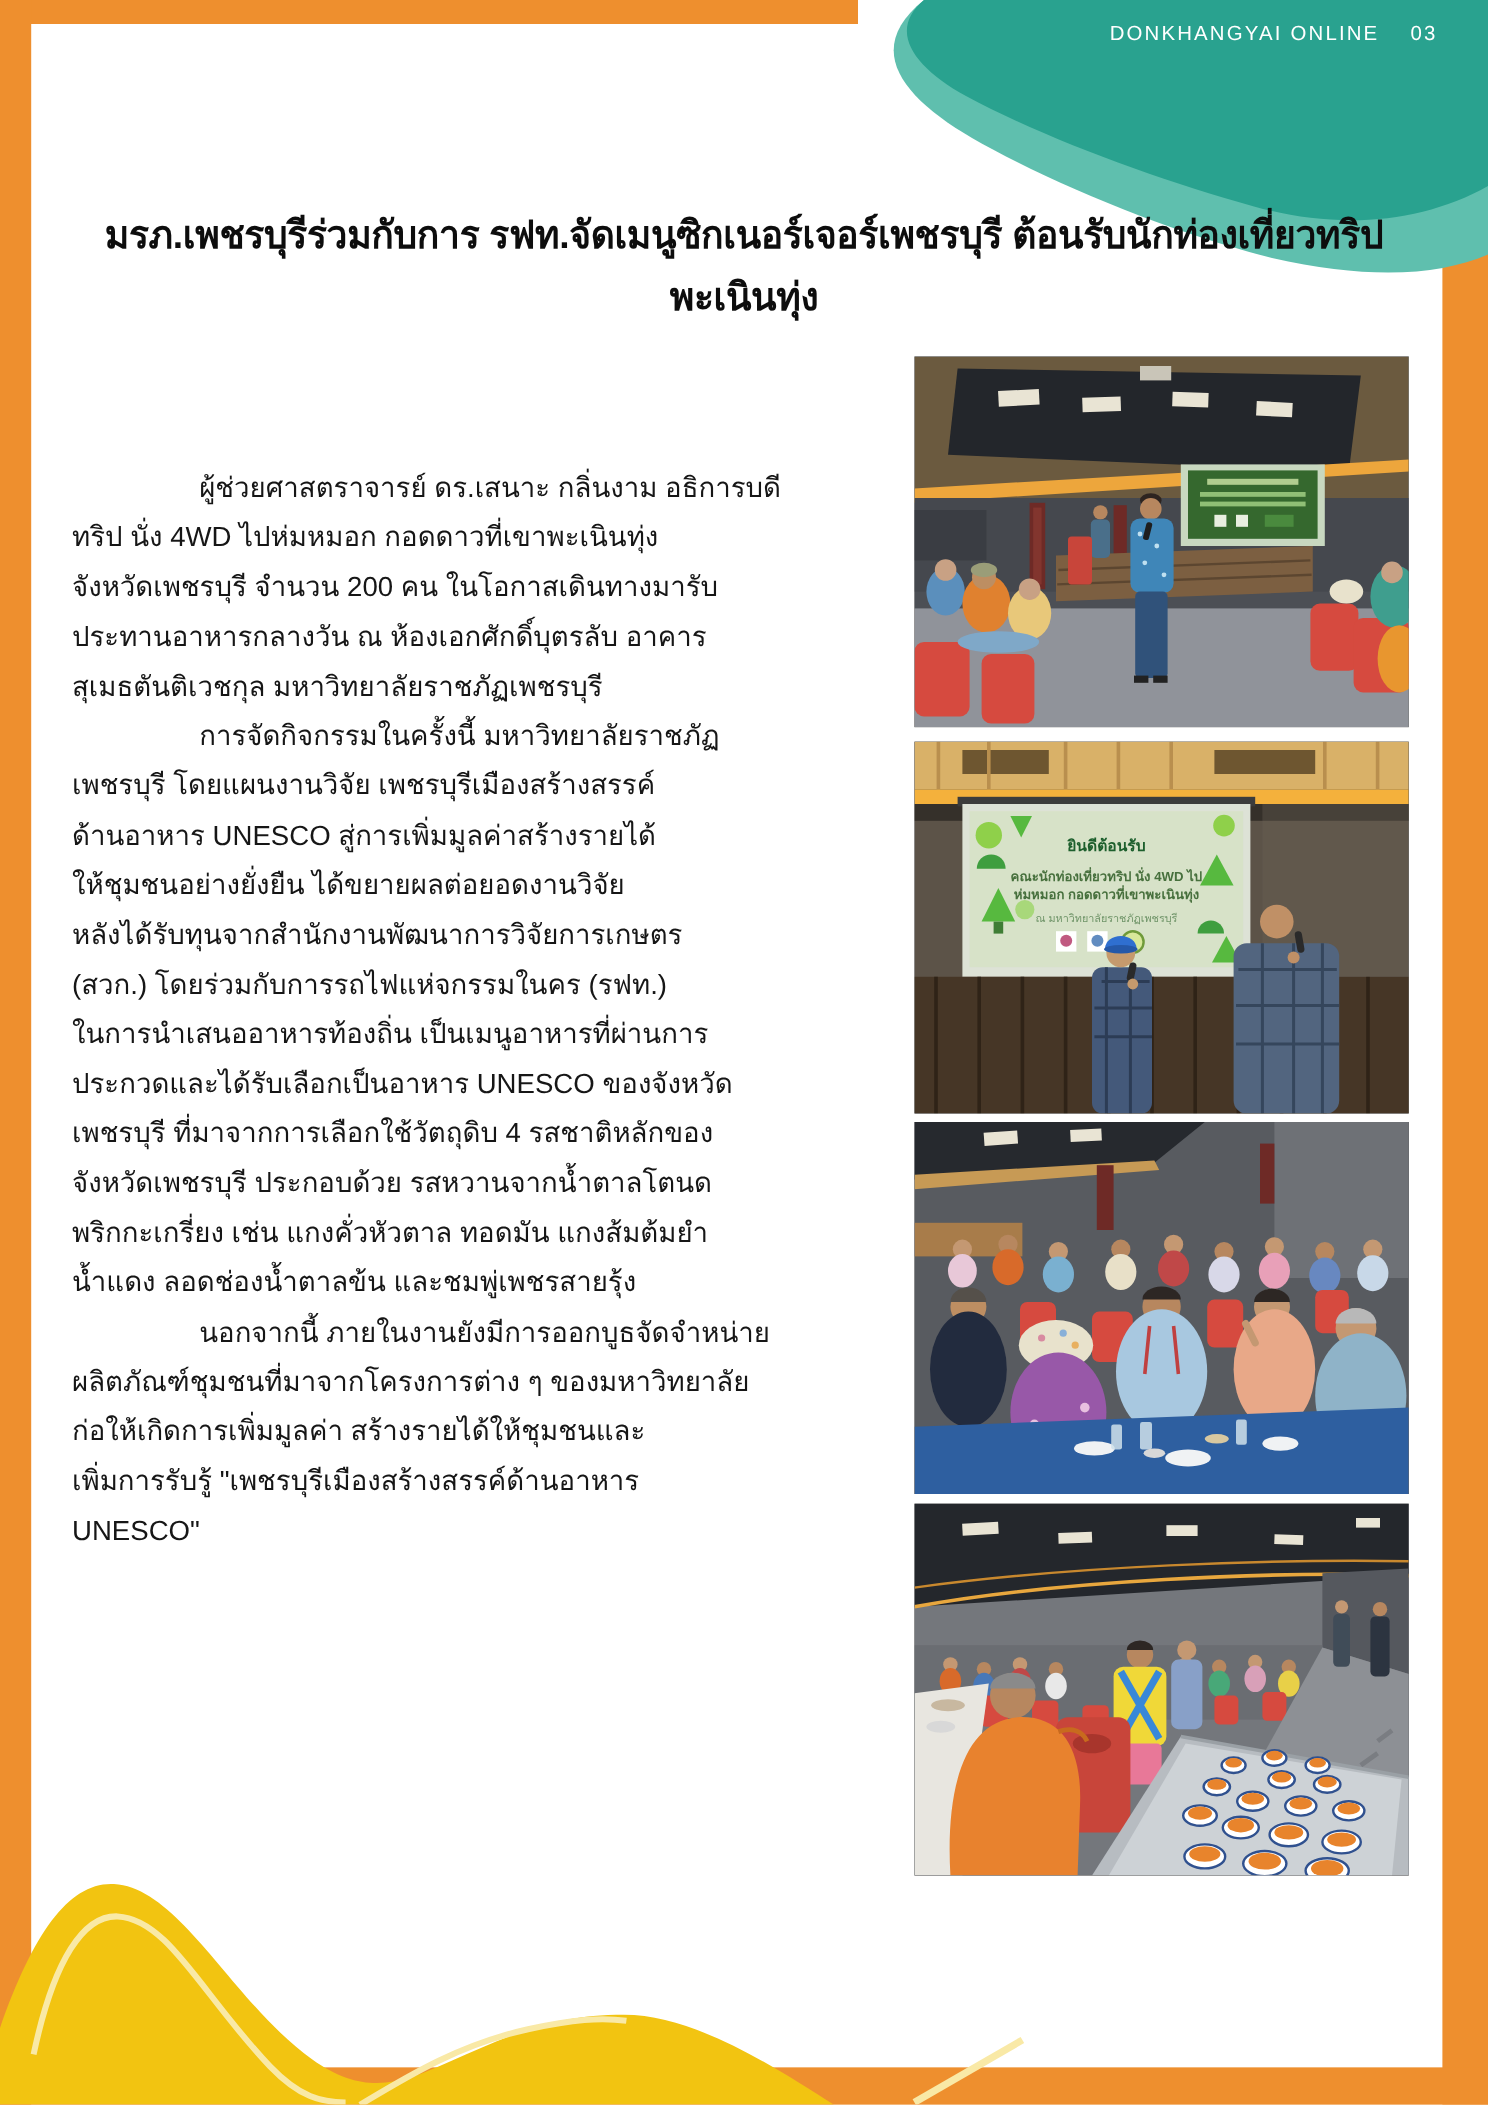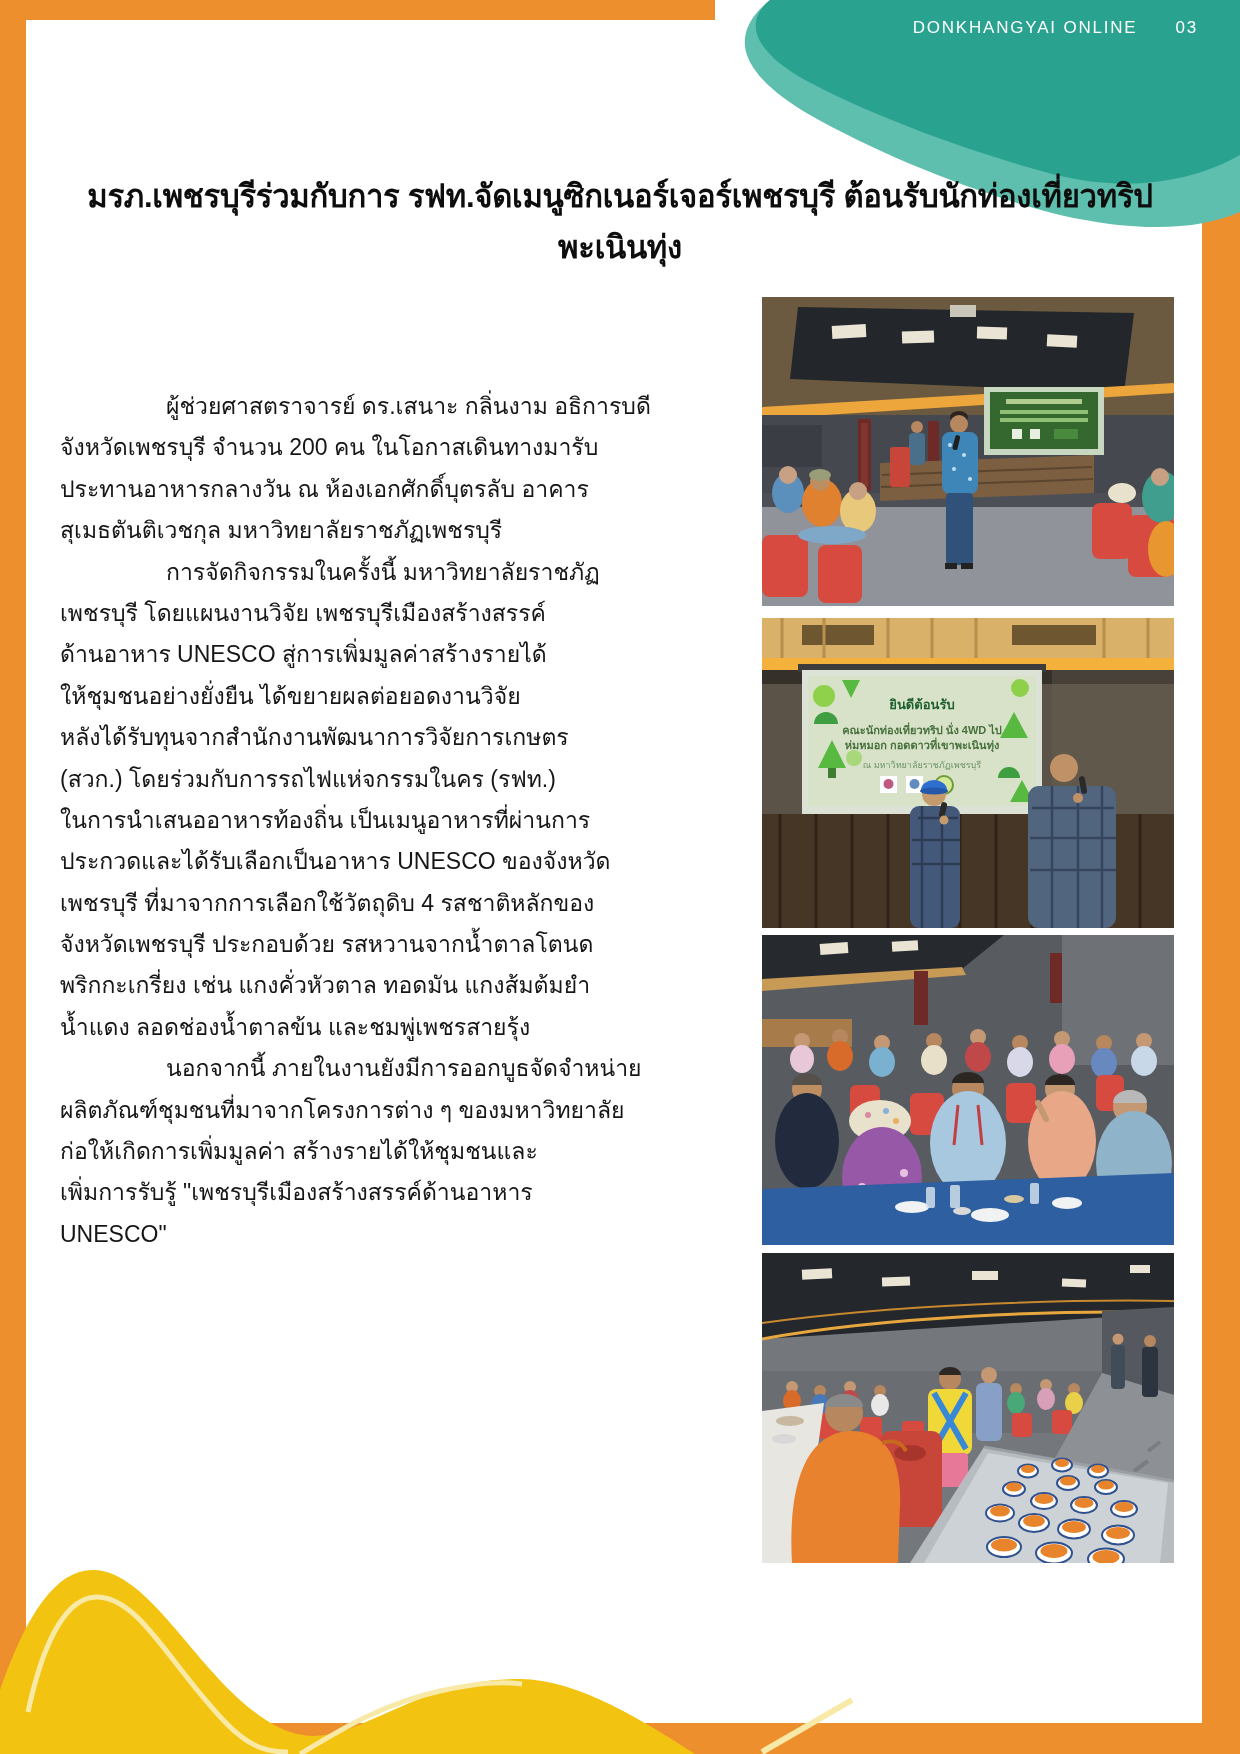--- a/index.html
+++ b/index.html
@@ -9,21 +9,21 @@
   
   .frame{background:#ee8f2e;}
   #frame-left{left:0;top:0;width:26px;height:1754px;}
   #frame-right{left:1202px;top:0;width:38px;height:1754px;}
   #frame-top{left:0;top:0;width:715px;height:20px;}
   #frame-bottom{left:0;top:1723px;width:1240px;height:31px;}
   
   #teal-wave{left:620px;top:0;width:620px;height:255px;}
   #masthead{top:18px;right:42px;color:#ffffff;font-size:17px;letter-spacing:1.8px;
             font-weight:500;white-space:nowrap;}
-  #masthead .pageno{margin-left:38px;}
+  #masthead .pageno{margin-left:26px;}
   
   #article-title{left:40px;top:170px;width:1160px;text-align:center;font-size:32px;
         font-weight:800;color:#0d0d0d;letter-spacing:-0.3px;transform:scaleX(0.97);}
   
   #body-col{left:60px;top:386px;width:572px;color:#161616;font-size:23px;}
   .bline{height:41.4px;line-height:41.4px;white-space:nowrap;}
   .bline.indent{padding-left:106px;}
   
   .photo{position:absolute;left:739px;width:412px;overflow:hidden;background:#555;margin-left:23px;}
   #photo-1{top:297px;height:309px;}
@@ -54,20 +54,21 @@
     <path d="M150,0 C120,25 140,55 185,80 C250,115 345,150 425,172 C495,192 565,186 620,155 L620,0 Z" fill="#29a28f"></path>
   </svg>
   <div class="abs" id="masthead">
     <span>DONKHANGYAI ONLINE</span><span class="pageno">03</span>
   </div>
 
   <div class="abs" id="article-title">มรภ.เพชรบุรีร่วมกับการ รฟท.จัดเมนูซิกเนอร์เจอร์เพชรบุรี ต้อนรับนักท่องเที่ยวทริปพะเนินทุ่ง</div>
 
   <div class="abs" id="body-col">
     <div class="bline indent">ผู้ช่วยศาสตราจารย์ ดร.เสนาะ กลิ่นงาม อธิการบดี</div>
+    <div class="bline">ทริป นั่ง 4WD ไปห่มหมอก กอดดาวที่เขาพะเนินทุ่ง</div>
     <div class="bline">จังหวัดเพชรบุรี จำนวน 200 คน ในโอกาสเดินทางมารับ</div>
     <div class="bline">ประทานอาหารกลางวัน ณ ห้องเอกศักดิ์บุตรลับ อาคาร</div>
     <div class="bline">สุเมธตันติเวชกุล มหาวิทยาลัยราชภัฏเพชรบุรี</div>
     <div class="bline indent">การจัดกิจกรรมในครั้งนี้ มหาวิทยาลัยราชภัฏ</div>
     <div class="bline">เพชรบุรี โดยแผนงานวิจัย เพชรบุรีเมืองสร้างสรรค์</div>
     <div class="bline">ด้านอาหาร UNESCO สู่การเพิ่มมูลค่าสร้างรายได้</div>
     <div class="bline">ให้ชุมชนอย่างยั่งยืน ได้ขยายผลต่อยอดงานวิจัย</div>
     <div class="bline">หลังได้รับทุนจากสำนักงานพัฒนาการวิจัยการเกษตร</div>
     <div class="bline">(สวก.) โดยร่วมกับการรถไฟแห่จกรรมในคร (รฟท.)</div>
     <div class="bline">ในการนำเสนออาหารท้องถิ่น เป็นเมนูอาหารที่ผ่านการ</div>

